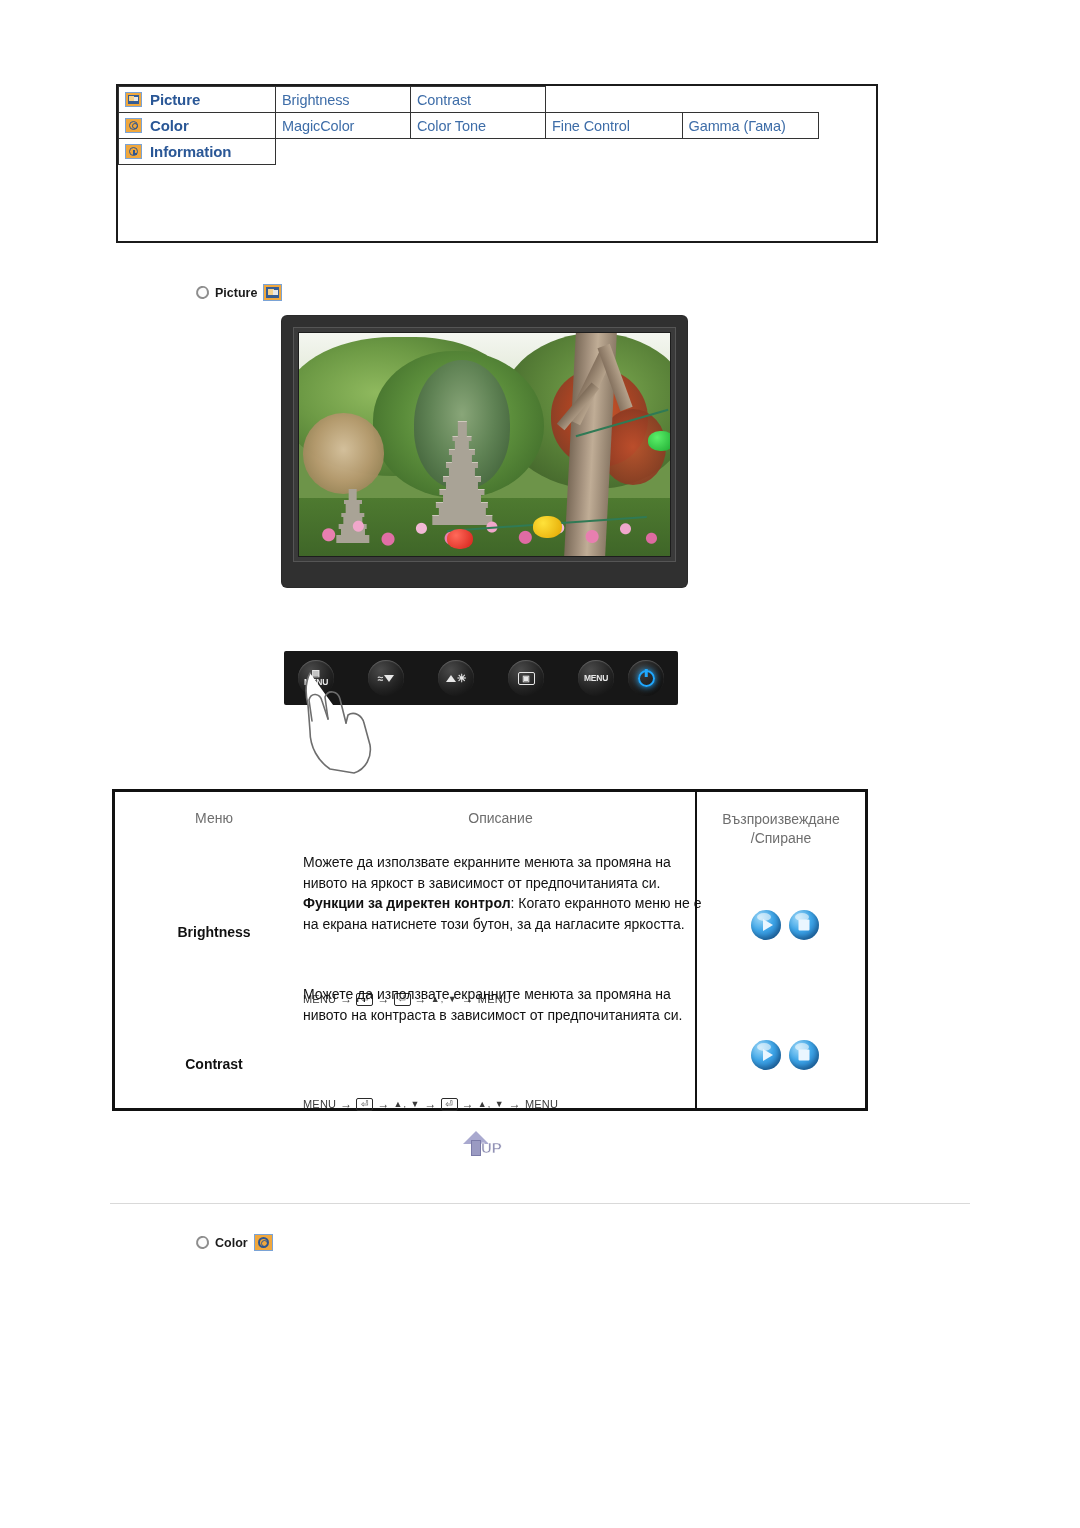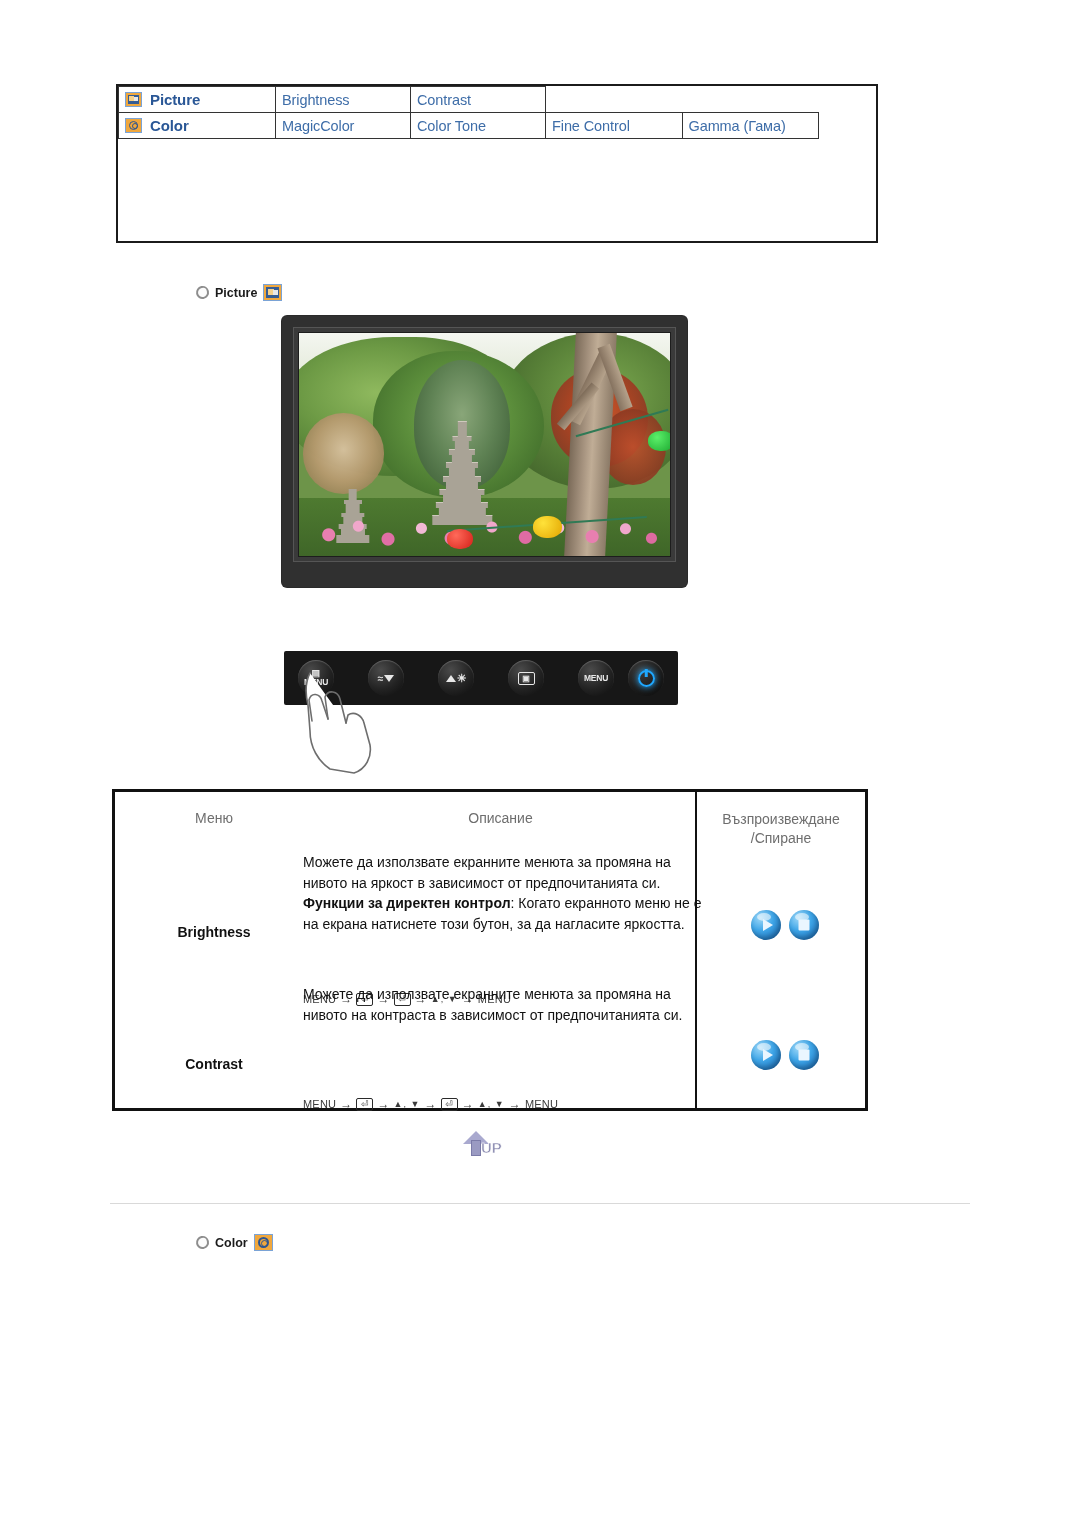--- a/index.html
+++ b/index.html
@@ -391,20 +391,37 @@
                 <i class="a"></i>
                 <i class="b"></i>
               </span>
           <span>Color</span>
         </span>
       </td>
       <td class="bx">MagicColor</td>
       <td class="bx">Color Tone</td>
       <td class="bx">Fine Control</td>
       <td class="bx">Gamma (Гама)</td>
+      <td class="empty"></td>
+    </tr>
+    <tr>
+      <td class="cat bx">
+        <span class="cat-inner">
+          <span class="mini-icon ic-info">
+                <i class="a"></i>
+                <i class="b"></i>
+                <i class="c"></i>
+              </span>
+          <span>Information</span>
+        </span>
+      </td>
+      <td class="empty"></td>
+      <td class="empty"></td>
+      <td class="empty"></td>
+      <td class="empty"></td>
       <td class="empty"></td>
     </tr>
   </tbody>
     </table>
 </div>
 
 <div class="sec-head" style="left:196px; top:284px;">
   <span class="bullet-gem"></span>
   <span>Picture</span>
   <span class="head-icon ic-picture">

